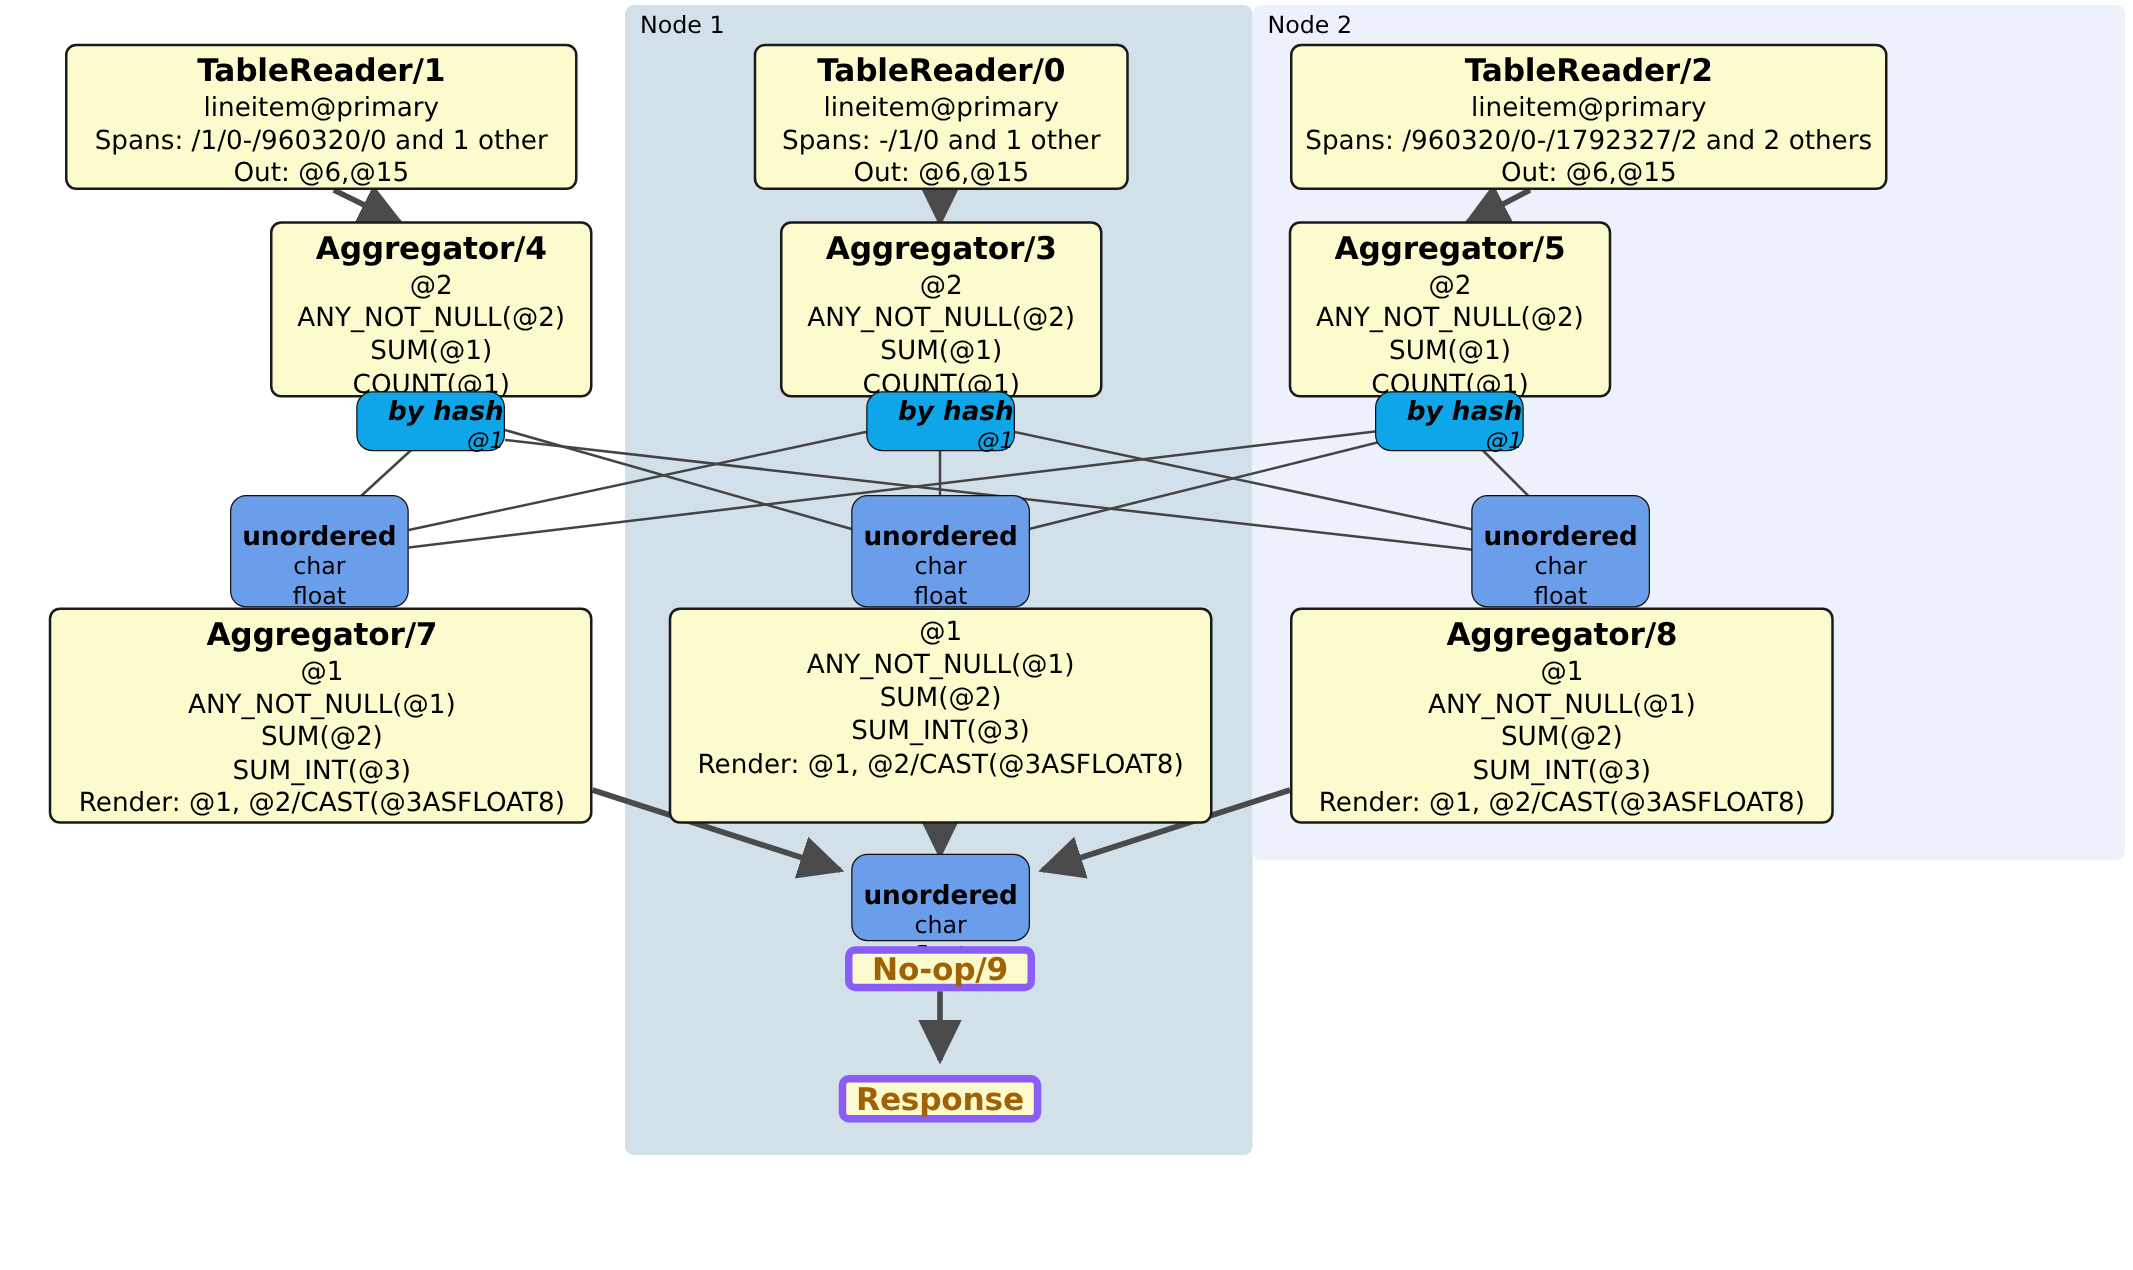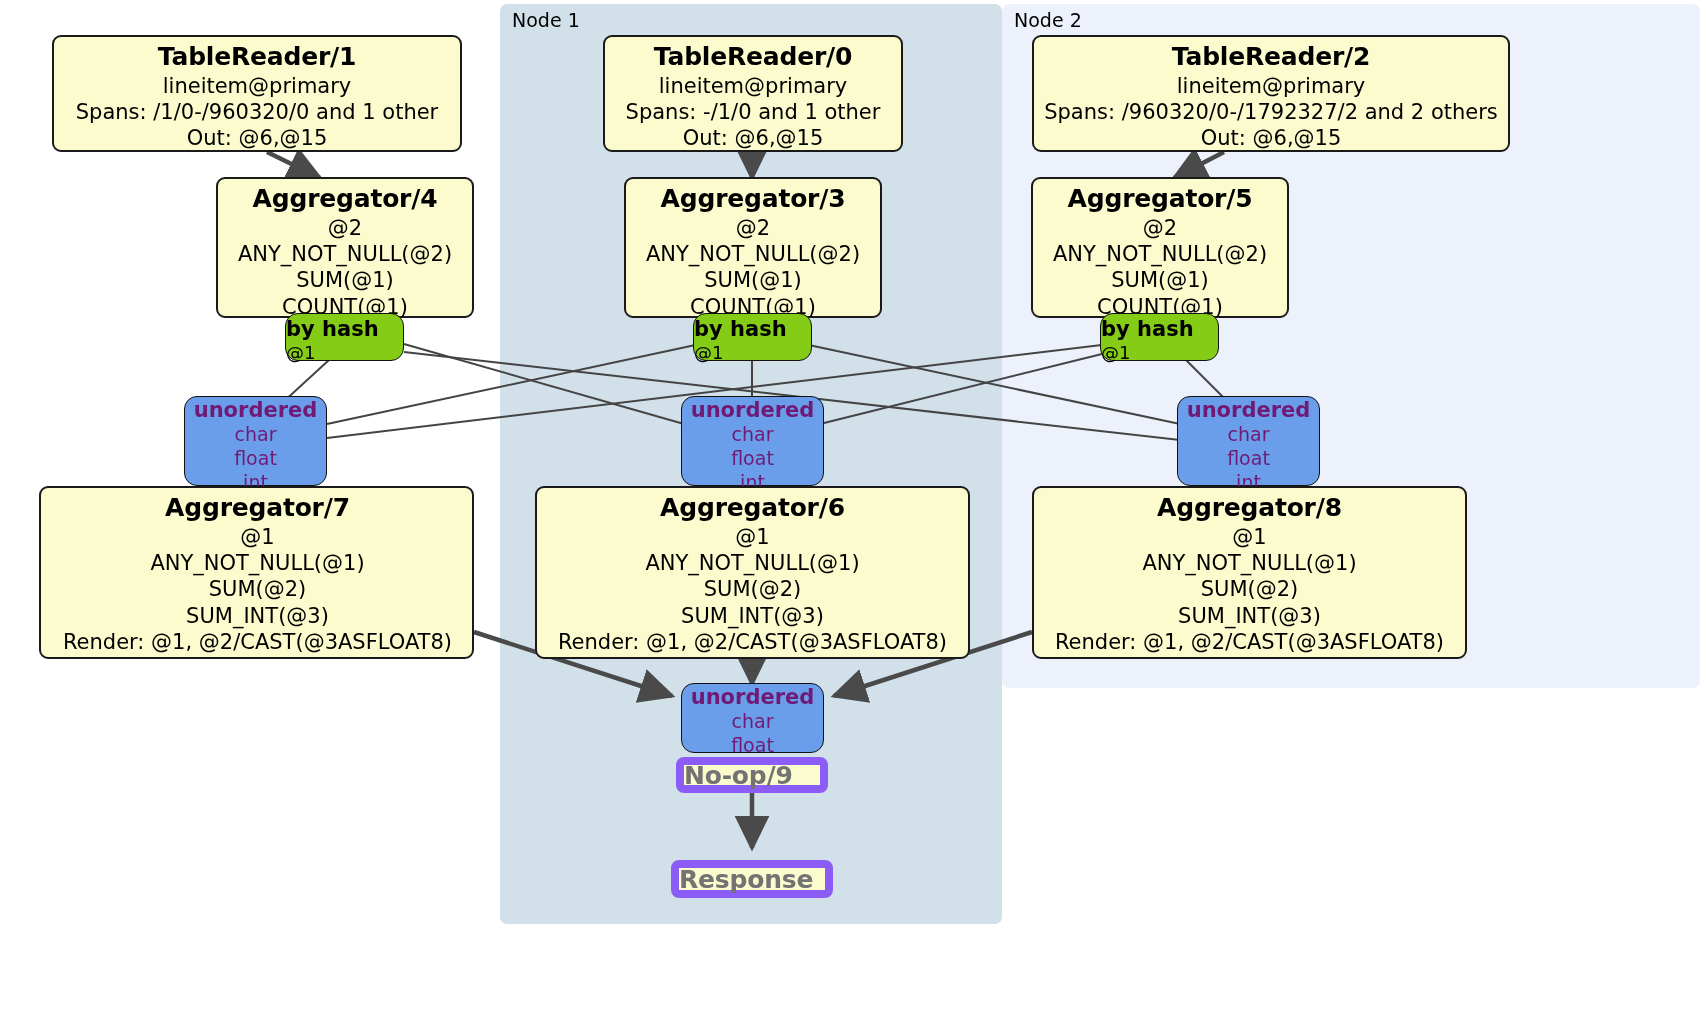--- a/index.html
+++ b/index.html
@@ -60,53 +60,54 @@
     white-space: nowrap;
   }
   .proc-line {
     font-size: 21px;
     white-space: nowrap;
   }
   .small-box {
     position: absolute;
     box-sizing: border-box;
     background: #fbfbcd;
-    border: 8px solid #8b5cf6;
+    border: 6px solid #8b5cf6;
     border-radius: 8px;
     text-align: center;
-    color: #737373;
+    color: #a16207;
     display: flex;
     align-items: center;
-    justify-content: flex-start;
+    justify-content: center;
   }
   .small-box .proc-title { font-size: 25px; }
 
   .hash-box {
     position: absolute;
     box-sizing: border-box;
-    background: #84cc16;
+    background: #0ea5e9;
     border: 1.5px solid #111111;
     border-radius: 13px;
-    text-align: left;
+    text-align: right;
     color: #000000;
     padding-top: 3px;
     line-height: 1.2;
+    font-style: italic;
   }
   .hash-title { font-weight: bold; font-size: 21px; }
   .hash-sub { font-size: 18px; }
 
   .sync-box {
     position: absolute;
     box-sizing: border-box;
     background: #6a9eea;
     border: 1.5px solid #111111;
     border-radius: 13px;
     text-align: center;
-    color: #701a75;
-    padding-top: 0;
+    color: #000000;
+    padding-top: 19px;
     line-height: 1.25;
   }
   .sync-title { font-weight: bold; font-size: 21px; }
   .sync-line { font-size: 19px; }
 </style>
 </head>
 <body>
 
 <div id="canvas">
 
@@ -237,21 +238,20 @@
   <div class="proc-box" style="left:39px; top:486px; width:435px; height:173px;padding-left:12px;">
     <div class="proc-title">Aggregator/7</div>
     <div class="proc-line">@1</div>
     <div class="proc-line">ANY_NOT_NULL(@1)</div>
     <div class="proc-line">SUM(@2)</div>
     <div class="proc-line">SUM_INT(@3)</div>
     <div class="proc-line">Render: @1, @2/CAST(@3ASFLOAT8)</div>
   </div>
 
   <div class="proc-box" style="left:535px; top:486px; width:435px; height:173px;">
-    <div class="proc-title">Aggregator/6</div>
     <div class="proc-line">@1</div>
     <div class="proc-line">ANY_NOT_NULL(@1)</div>
     <div class="proc-line">SUM(@2)</div>
     <div class="proc-line">SUM_INT(@3)</div>
     <div class="proc-line">Render: @1, @2/CAST(@3ASFLOAT8)</div>
   </div>
 
   <div class="proc-box" style="left:1032px; top:486px; width:435px; height:173px;">
     <div class="proc-title">Aggregator/8</div>
     <div class="proc-line">@1</div>

